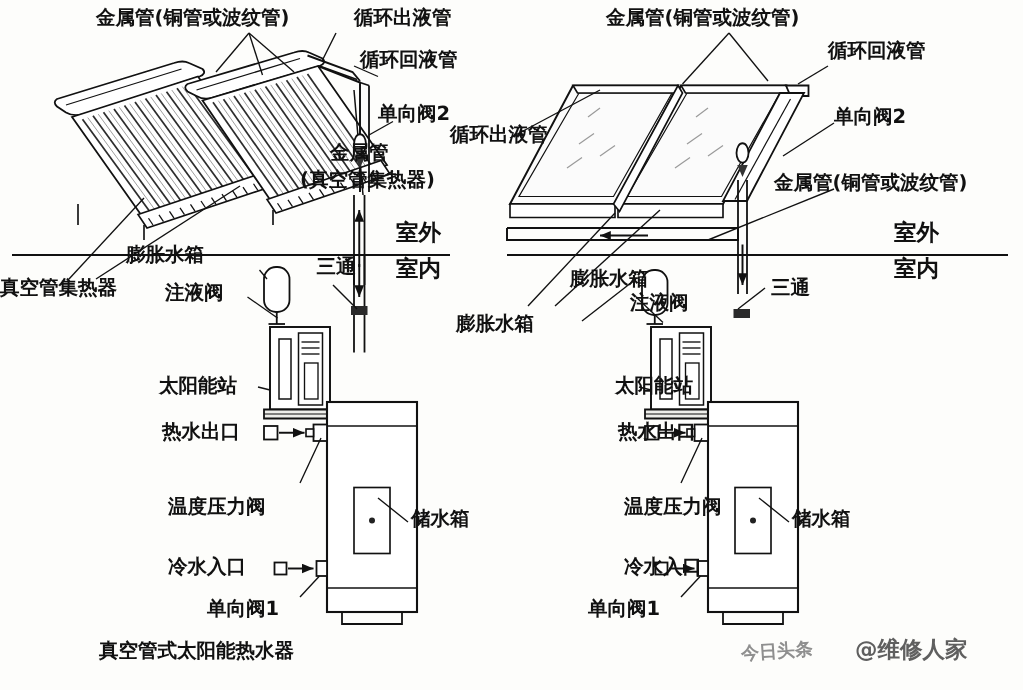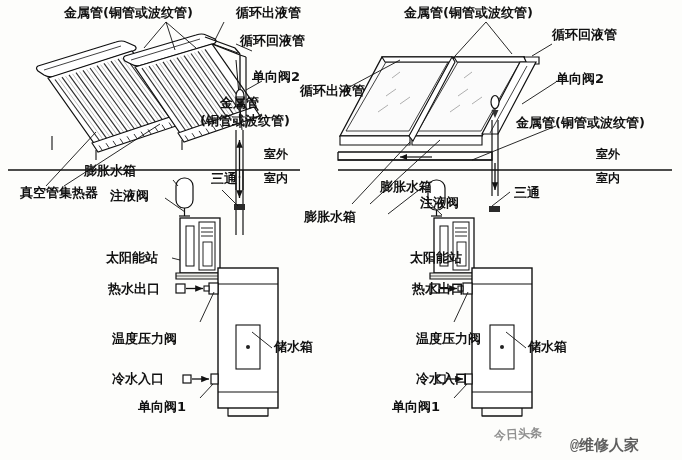--- a/index.html
+++ b/index.html
@@ -25,21 +25,21 @@
   .lbl {
     position: absolute;
     font-family: "DejaVu Sans", "Liberation Sans", sans-serif;
     font-weight: 700;
     color: #111111;
     white-space: nowrap;
     line-height: 1.05;
     letter-spacing: 0px;
   }
   .s13 { font-size: 13px; }
-  .s14 { font-size: 12px; }
+  .s14 { font-size: 15px; }
   .caption {
     font-size: 13px;
     font-weight: 700;
   }
   .wm {
     position: absolute;
     font-size: 15px;
     font-weight: 700;
     color: #4a4a4a;
     opacity: 0.88;
@@ -368,48 +368,49 @@
   <div class="lbl s13" style="left:64px; top:6px;">金属管(铜管或波纹管)</div>
 
   <div class="lbl s13" style="left:236px; top:6px;">循环出液管</div>
 
   <div class="lbl s13" style="left:240px; top:34px;">循环回液管</div>
 
   <div class="lbl s13" style="left:252px; top:70px;">单向阀2</div>
 
   <div class="lbl s13" style="left:220px; top:96px;">金属管</div>
 
-  <div class="lbl s13" style="left:200px; top:114px;">(铜管或波纹管)</div>
+  <div class="lbl s13" style="left:200px; top:114px;">(真空管集热器)</div>
 
   <div class="lbl s13" style="left:300px; top:84px;">循环出液管</div>
 
   <div class="lbl s14" style="left:264px; top:148px;">室外</div>
 
   <div class="lbl s14" style="left:264px; top:172px;">室内</div>
 
   <div class="lbl s13" style="left:84px; top:164px;">膨胀水箱</div>
 
   <div class="lbl s13" style="left:211px; top:172px;">三通</div>
 
-  <div class="lbl s13" style="left:0px; top:186px;padding-left:20px;">真空管集热器</div>
+  <div class="lbl s13" style="left:0px; top:186px;">真空管集热器</div>
 
   <div class="lbl s13" style="left:110px; top:189px;">注液阀</div>
 
   <div class="lbl s13" style="left:106px; top:251px;">太阳能站</div>
 
   <div class="lbl s13" style="left:108px; top:282px;">热水出口</div>
 
   <div class="lbl s13" style="left:112px; top:332px;">温度压力阀</div>
 
   <div class="lbl s13" style="left:112px; top:372px;">冷水入口</div>
 
   <div class="lbl s13" style="left:138px; top:400px;">单向阀1</div>
 
   <div class="lbl s13" style="left:274px; top:340px;">储水箱</div>
 
+  <div class="lbl caption" style="left:66px; top:428px;">真空管式太阳能热水器</div>
 
   <div class="lbl s13" style="left:404px; top:6px;">金属管(铜管或波纹管)</div>
 
   <div class="lbl s13" style="left:552px; top:28px;">循环回液管</div>
 
   <div class="lbl s13" style="left:556px; top:72px;">单向阀2</div>
 
   <div class="lbl s13" style="left:516px; top:116px;">金属管(铜管或波纹管)</div>
 
   <div class="lbl s14" style="left:596px; top:148px;">室外</div>
@@ -432,15 +433,15 @@
 
   <div class="lbl s13" style="left:416px; top:372px;">冷水入口</div>
 
   <div class="lbl s13" style="left:392px; top:400px;">单向阀1</div>
 
   <div class="lbl s13" style="left:528px; top:340px;">储水箱</div>
 
 
   <div class="wm-small" style="left:494px; top:426px;">今日头条</div>
 
-  <div class="wm" style="left:570px; top:436px;font-family:Liberation Mono, monospace;">@维修人家</div>
+  <div class="wm" style="left:570px; top:424px;">@维修人家</div>
 
 </div>
 
 </body></html>

